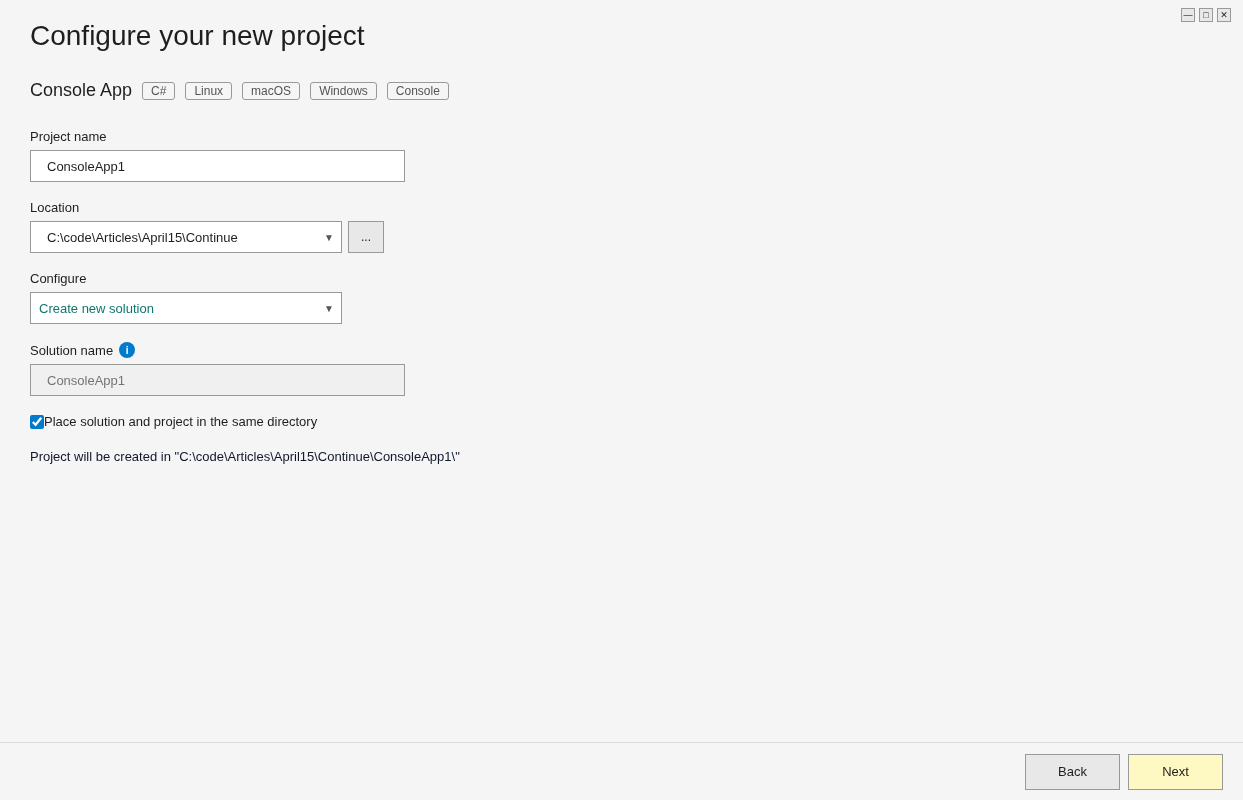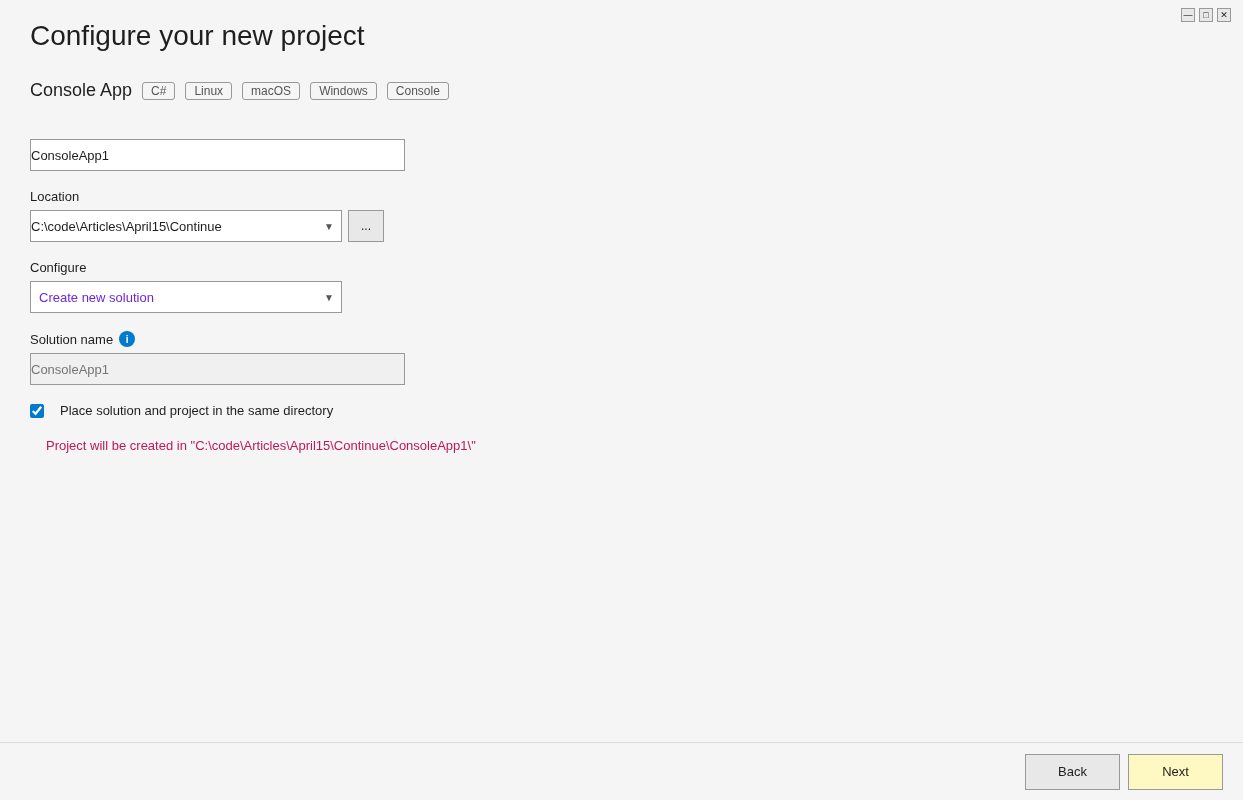--- a/index.html
+++ b/index.html
@@ -31,21 +31,21 @@
       font-weight: 300;
       color: #1e1e1e;
       margin-bottom: 28px;
       margin-top: 0;
     }
 
     .template-info {
       display: flex;
       align-items: center;
       gap: 10px;
-      margin-bottom: 38px;
+      margin-bottom: 28px;
     }
 
     .template-name {
       font-size: 18px;
       font-weight: 400;
       color: #1e1e1e;
     }
 
     .tag {
       display: inline-block;
@@ -83,21 +83,21 @@
       font-weight: bold;
       cursor: pointer;
       flex-shrink: 0;
     }
 
     .text-input {
       width: 375px;
       height: 32px;
       border: 1px solid #999;
       background: #fff;
-      padding: 4px 0;
+      padding: 4px 16px;
       font-size: 13px;
       color: #1e1e1e;
       outline: none;
     }
 
     .text-input.disabled {
       background: #f0f0f0;
       color: #999;
     }
 
@@ -112,21 +112,21 @@
       width: 312px;
     }
 
     .select-input {
       width: 100%;
       height: 32px;
       border: 1px solid #999;
       background: #fff;
       padding: 4px 28px 4px 8px;
       font-size: 13px;
-      color: #6d28d9;
+      color: #0f766e;
       appearance: none;
       -webkit-appearance: none;
       outline: none;
       cursor: pointer;
     }
 
     .select-arrow {
       position: absolute;
       right: 8px;
       top: 50%;
@@ -146,43 +146,42 @@
       cursor: pointer;
       display: flex;
       align-items: center;
       justify-content: center;
       min-width: 36px;
     }
 
     .checkbox-row {
       display: flex;
       align-items: center;
-      gap: 16px;
+      gap: 0;
       margin-bottom: 20px;
     }
 
     .checkbox-input {
       width: 14px;
       height: 14px;
       border: 1px solid #999;
       accent-color: #007acc;
       cursor: pointer;
     }
 
     .checkbox-label {
       font-size: 13px;
       color: #1e1e1e;
       cursor: pointer;
     }
 
     .project-path-info {
       font-size: 13px;
-      color: #be185d;
+      color: #0f172a;
       margin-top: 10px;
-      margin-left: 16px;
     }
 
     .bottom-bar {
       position: absolute;
       bottom: 0;
       left: 0;
       right: 0;
       height: 58px;
       background: #f5f5f5;
       border-top: 1px solid #ddd;
@@ -252,20 +251,23 @@
   <div class="template-info">
     <span class="template-name">Console App</span>
     <span class="tag">C#</span>
     <span class="tag">Linux</span>
     <span class="tag">macOS</span>
     <span class="tag">Windows</span>
     <span class="tag">Console</span>
   </div>
 
   <div class="form-group">
+    <div class="form-label">
+      <span>Project name</span>
+    </div>
     <input type="text" class="text-input" value="ConsoleApp1" style="">
   </div>
 
   <div class="form-group">
     <div class="form-label">
       <span>Location</span>
     </div>
     <div class="location-row">
       <div class="select-wrapper">
         <input type="text" class="text-input" style="width: 100%;" value="C:\code\Articles\April15\Continue">

